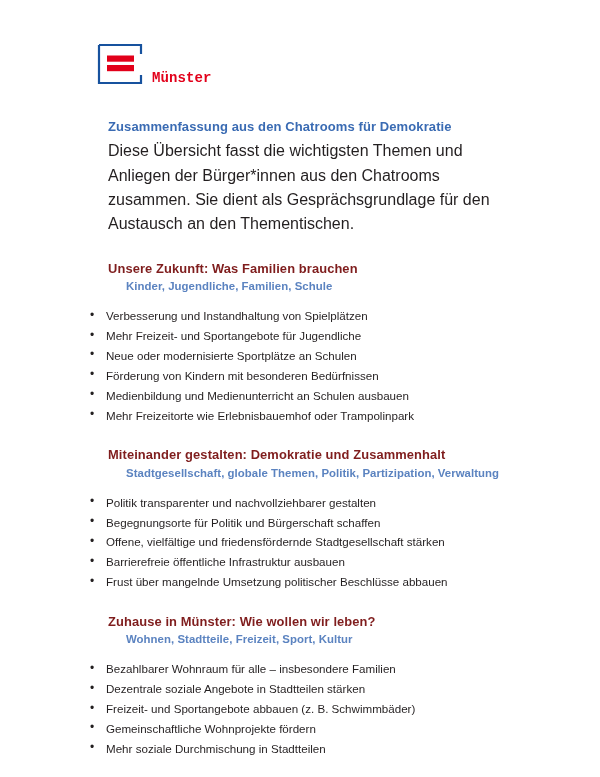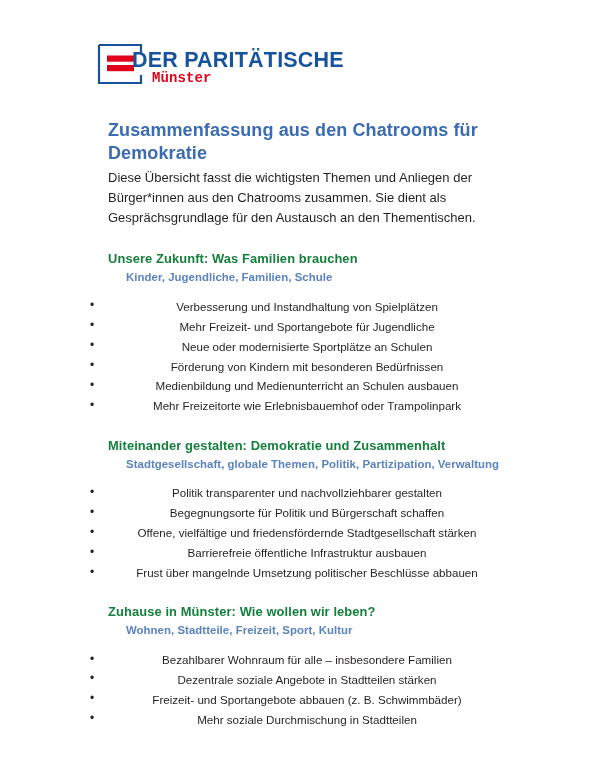--- a/index.html
+++ b/index.html
@@ -58,43 +58,43 @@
 
   
   .content {
     position: absolute;
     left: 108px;
     top: 119px;
     width: 400px;
   }
 
   .doc-title {
-    font-size: 18px;
+    font-size: 13px;
     font-weight: 700;
     color: #3A6BB3;
     line-height: 1.25;
     margin: 0 0 4px 0;
     letter-spacing: 0.1px;
   }
 
   .intro {
-    font-size: 13px;
+    font-size: 16px;
     color: #231F20;
     line-height: 1.52;
     margin: 0;
     width: 392px;
   }
 
   .section {
     margin-top: 24px;
   }
   .section-heading {
     font-size: 12.9px;
     font-weight: 700;
-    color: #15803d;
+    color: #7f1d1d;
     line-height: 1.3;
     margin: 0;
     letter-spacing: 0.1px;
   }
   .section-subheading {
     font-size: 11.4px;
     font-weight: 700;
     color: #5B83C0;
     line-height: 1.3;
     margin: 2px 0 0 18px;
@@ -107,21 +107,20 @@
     padding: 0;
   }
   ul.bullets li {
     position: relative;
     padding-left: 16px;
     margin-left: -18px;
     font-size: 11.6px;
     color: #231F20;
     line-height: 1.33;
     margin-bottom: 4.5px;
-    text-align: center;
   }
   ul.bullets li::before {
     content: "\2022";
     position: absolute;
     left: 0;
     top: -0.5px;
     font-size: 12px;
     color: #231F20;
     line-height: 1.33;
   }
@@ -130,21 +129,20 @@
 <body>
 
 <div class="page">
 
   <div class="logo-block">
     <svg class="logo-mark" viewBox="0 0 48 44">
       <path d="M3 3 H45 V12 M45 33 V41 H3 V3" fill="none" stroke="#17529E" stroke-width="2.2"></path>
       <rect x="11" y="13.5" width="27" height="6.2" fill="#E2001A"></rect>
       <rect x="11" y="23.0" width="27" height="6.2" fill="#E2001A"></rect>
     </svg>
-    <div class="logo-wordmark">DER PARITÄTISCHE</div>
     <div class="logo-sub">Münster</div>
   </div>
 
   <div class="content">
 
     <h1 class="doc-title">Zusammenfassung aus den Chatrooms für Demokratie</h1>
     <p class="intro">Diese Übersicht fasst die wichtigsten Themen und Anliegen der Bürger*innen aus den Chatrooms zusammen. Sie dient als Gesprächsgrundlage für den Austausch an den Thementischen.</p>
 
     <div class="section">
       <h2 class="section-heading">Unsere Zukunft: Was Familien brauchen</h2>
@@ -171,18 +169,19 @@
       </ul>
     </div>
 
     <div class="section">
       <h2 class="section-heading">Zuhause in Münster: Wie wollen wir leben?</h2>
       <div class="section-subheading">Wohnen, Stadtteile, Freizeit, Sport, Kultur</div>
       <ul class="bullets">
         <li>Bezahlbarer Wohnraum für alle – insbesondere Familien</li>
         <li>Dezentrale soziale Angebote in Stadtteilen stärken</li>
         <li>Freizeit- und Sportangebote abbauen (z. B. Schwimmbäder)</li>
+        <li>Gemeinschaftliche Wohnprojekte fördern</li>
         <li>Mehr soziale Durchmischung in Stadtteilen</li>
       </ul>
     </div>
 
   </div>
 </div>
 
 </body></html>

